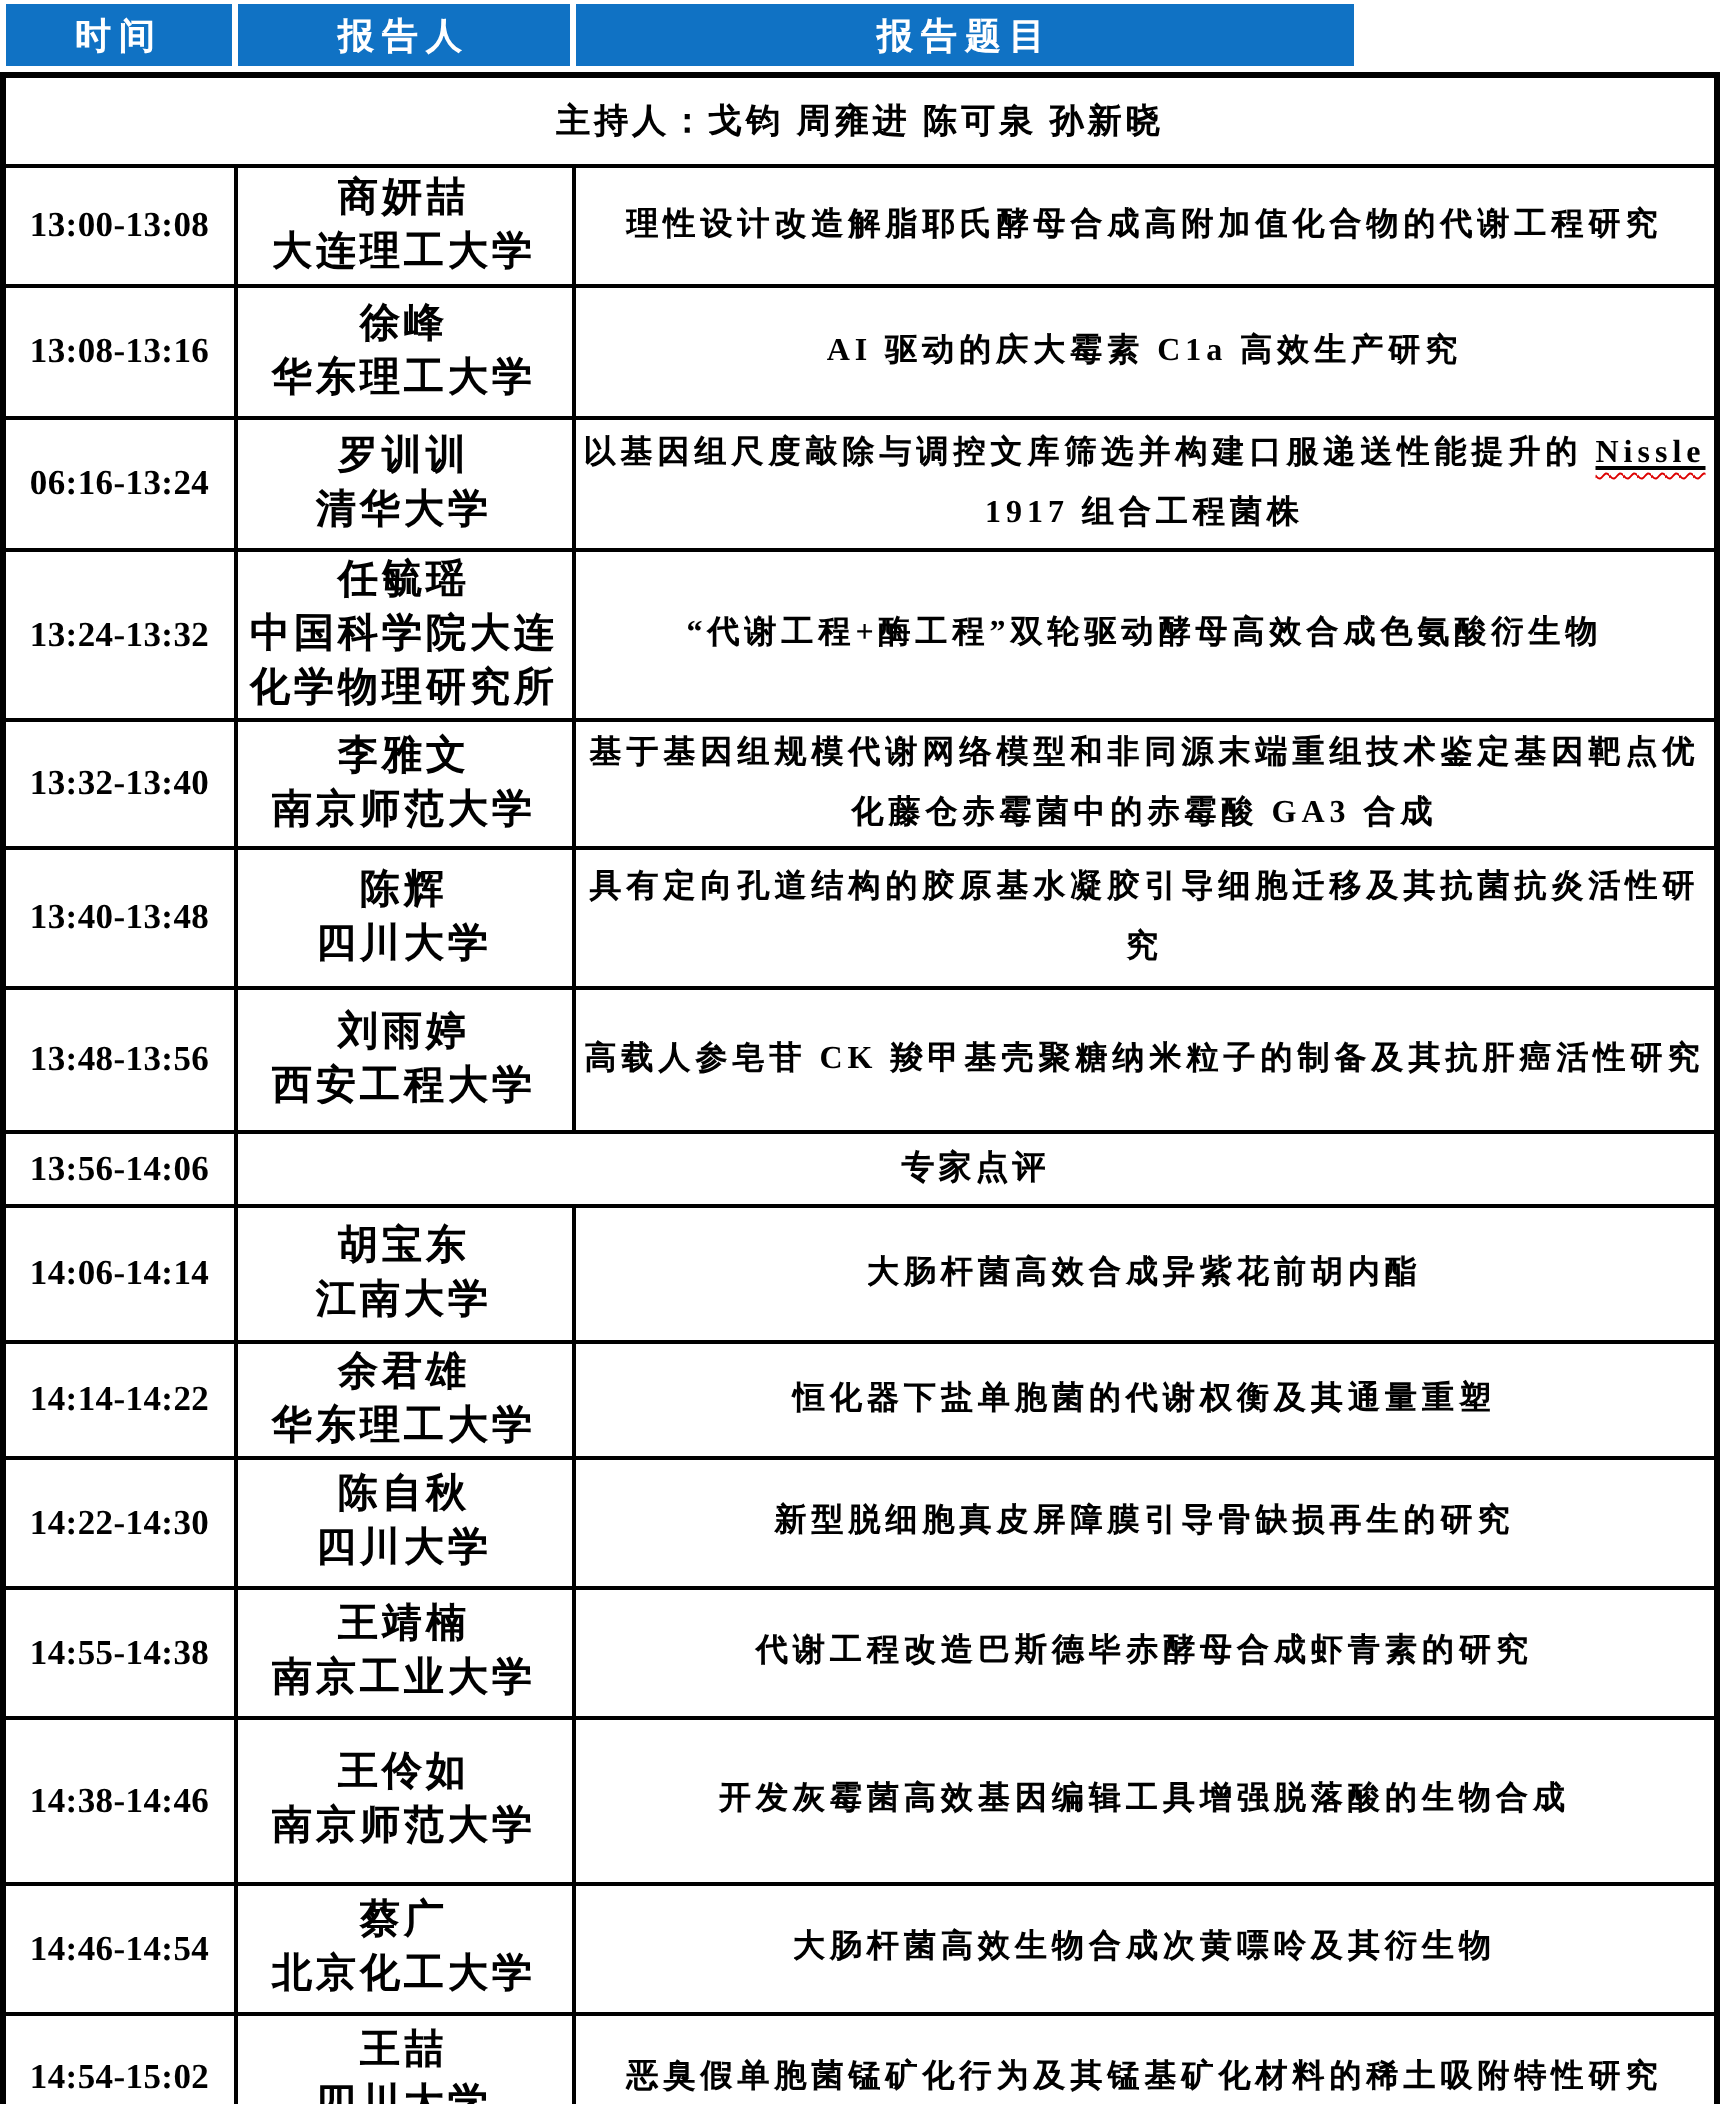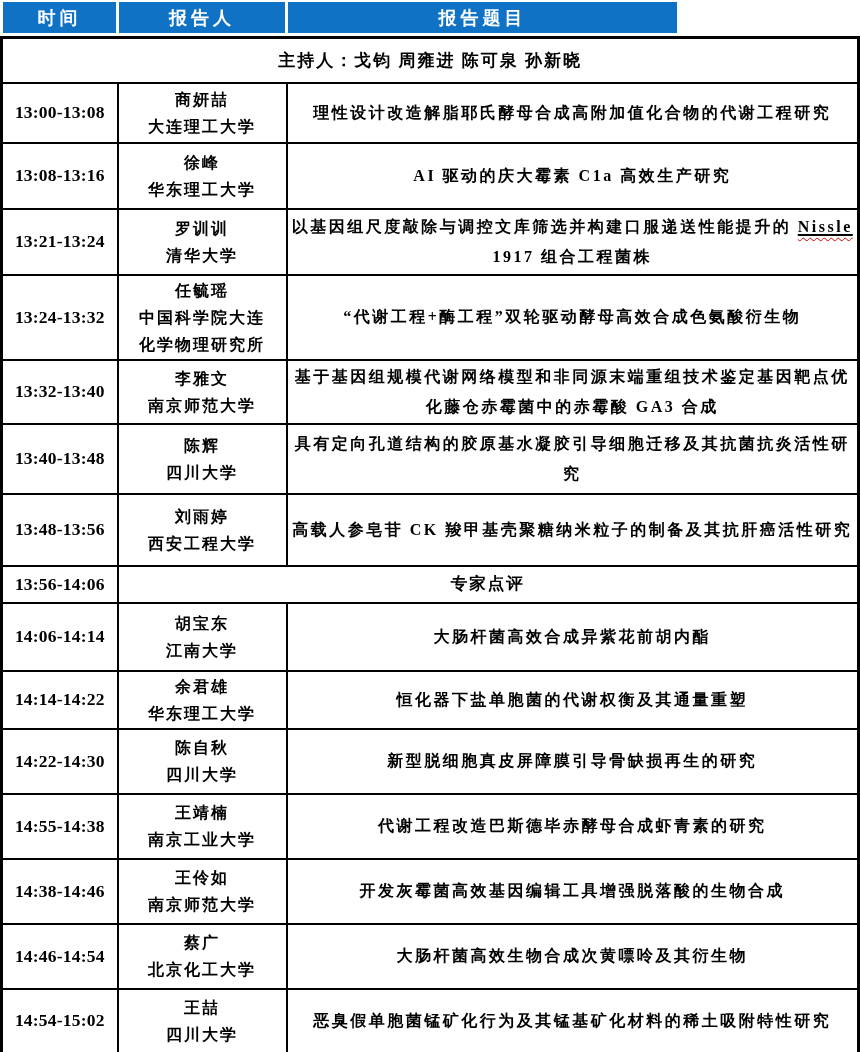--- a/index.html
+++ b/index.html
@@ -53,21 +53,21 @@
     font-size:17px;
     letter-spacing:2px;
   }
   td.time-cell{
     font-size:17.5px;
     letter-spacing:0.2px;
     white-space:nowrap;
     padding:1px 0;
   }
   td.speaker-cell{
-    font-size:16px;
+    font-size:20px;
     letter-spacing:2px;
     line-height:27px;
     padding:1px 2px;
   }
   td.title-cell{
     font-size:16px;
     letter-spacing:2.5px;
     line-height:30px;
     padding:2px 12px;
   }
@@ -126,21 +126,21 @@
         </tr>
         <tr style="height: 66px;">
           <td class="time-cell">13:08-13:16</td>
           <td class="speaker-cell">
             <div>徐峰</div>
             <div>华东理工大学</div>
           </td>
           <td class="title-cell">AI 驱动的庆大霉素 C1a 高效生产研究</td>
         </tr>
         <tr style="height: 66px;">
-          <td class="time-cell">13:21-13:24</td>
+          <td class="time-cell">06:16-13:24</td>
           <td class="speaker-cell">
             <div>罗训训</div>
             <div>清华大学</div>
           </td>
           <td class="title-cell">以基因组尺度敲除与调控文库筛选并构建口服递送性能提升的 <span class="squiggle"><span class="link-underline">Nissle</span></span> 1917 组合工程菌株</td>
         </tr>
         <tr style="height: 82px;">
           <td class="time-cell">13:24-13:32</td>
           <td class="speaker-cell">
             <div>任毓瑶</div>
@@ -202,21 +202,21 @@
           <td class="title-cell">新型脱细胞真皮屏障膜引导骨缺损再生的研究</td>
         </tr>
         <tr style="height: 65px;">
           <td class="time-cell">14:55-14:38</td>
           <td class="speaker-cell">
             <div>王靖楠</div>
             <div>南京工业大学</div>
           </td>
           <td class="title-cell">代谢工程改造巴斯德毕赤酵母合成虾青素的研究</td>
         </tr>
-        <tr style="height: 65px;">
+        <tr style="height: 83px;">
           <td class="time-cell">14:38-14:46</td>
           <td class="speaker-cell">
             <div>王伶如</div>
             <div>南京师范大学</div>
           </td>
           <td class="title-cell">开发灰霉菌高效基因编辑工具增强脱落酸的生物合成</td>
         </tr>
         <tr style="height: 65px;">
           <td class="time-cell">14:46-14:54</td>
           <td class="speaker-cell">

